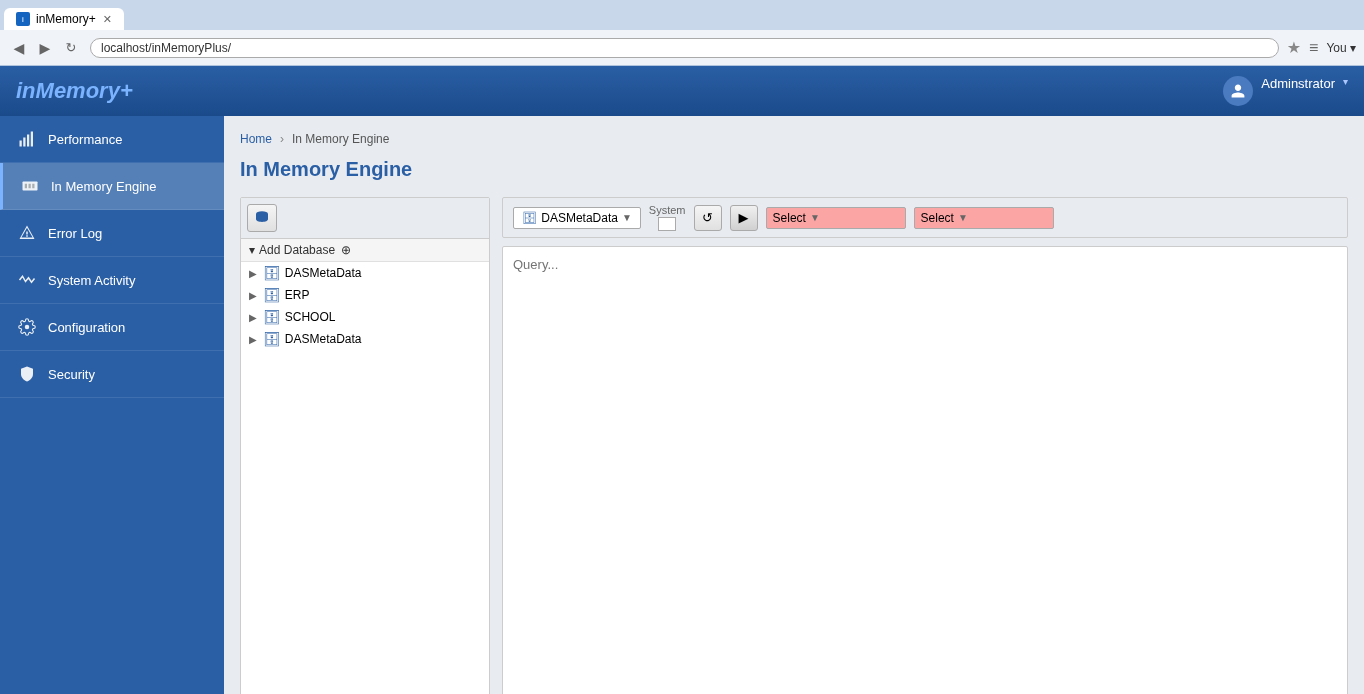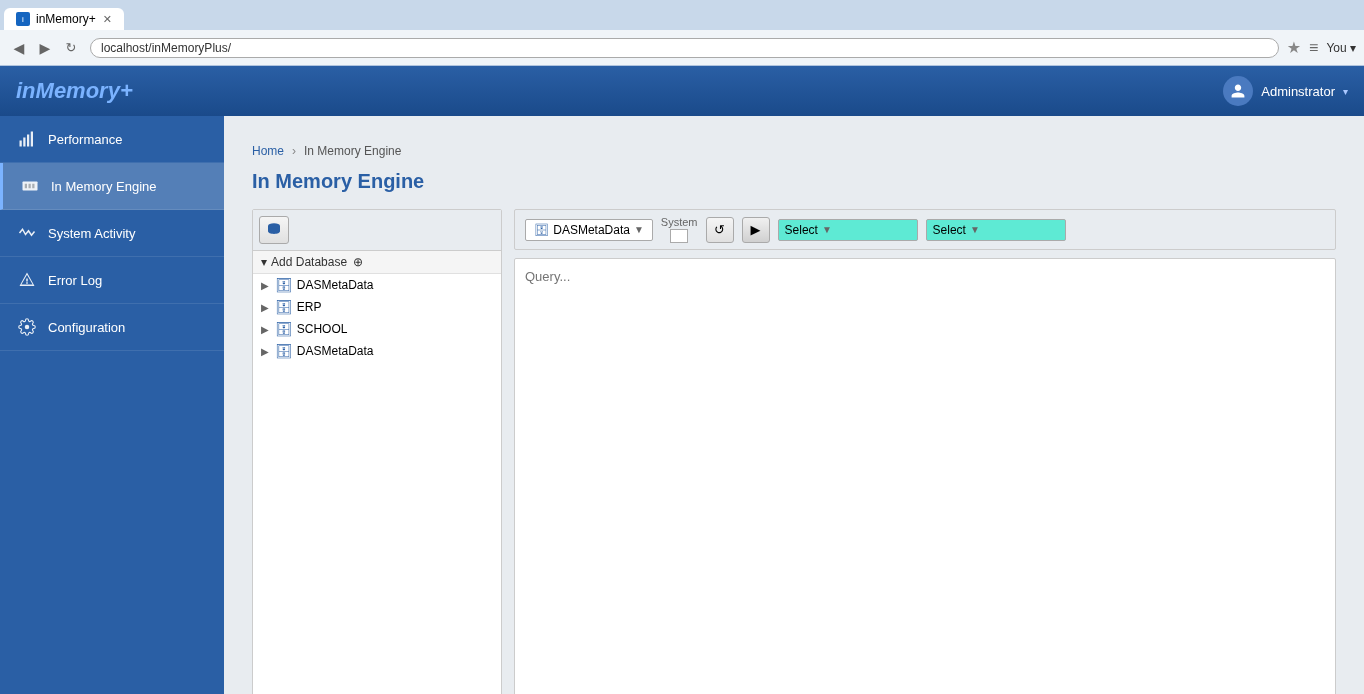--- a/index.html
+++ b/index.html
@@ -18,36 +18,36 @@
     .url-box { flex: 1; background: white; border: 1px solid #aaa; border-radius: 10px; padding: 2px 10px; font-size: 12px; color: #333; display: flex; align-items: center; }
     .bookmark-btn { color: #888; font-size: 16px; }
     .menu-btn { color: #666; font-size: 16px; }
     .user-area { margin-left: auto; font-size: 12px; color: #333; display: flex; align-items: center; gap: 4px; }
 
     
     .app { display: flex; flex-direction: column; height: calc(694px - 66px); }
     .app-header { background: linear-gradient(to bottom, #2a5fa5, #1a4a8a); height: 50px; display: flex; align-items: center; padding: 0 16px; }
     .app-logo { color: white; font-size: 22px; font-style: italic; font-weight: bold; }
     .app-logo span { color: #7bb3ff; }
-    .header-user { margin-left: auto; display: flex; align-items: center; gap: 8px; color: white; font-size: 13px; }
+    .header-user { margin-left: auto; display: flex; align-items: flex-start; gap: 8px; color: white; font-size: 13px; }
     .avatar-icon { width: 30px; height: 30px; background: #4a7ac0; border-radius: 50%; display: flex; align-items: center; justify-content: center; color: white; font-size: 14px; }
     .dropdown-arrow { font-size: 10px; color: #aac8ff; }
 
     
     .main-layout { display: flex; flex: 1; overflow: hidden; }
 
     
     .sidebar { width: 224px; background: #2a5fa5; flex-shrink: 0; display: flex; flex-direction: column; }
     .sidebar-item { display: flex; align-items: center; gap: 10px; padding: 12px 16px; color: white; cursor: pointer; font-size: 13px; border-bottom: 1px solid rgba(255,255,255,0.1); }
     .sidebar-item.active { background: rgba(255,255,255,0.2); border-left: 3px solid #7bb3ff; }
     .sidebar-icon { width: 22px; height: 22px; display: flex; align-items: center; justify-content: center; flex-shrink: 0; }
     .sidebar-icon svg { width: 18px; height: 18px; fill: white; opacity: 0.9; }
 
     
-    .content { flex: 1; padding: 28px; overflow-y: auto; background: #e8ecf0; }
+    .content { flex: 1; padding: 16px; overflow-y: auto; background: #e8ecf0; }
     .breadcrumb { display: flex; align-items: center; gap: 8px; font-size: 12px; color: #555; margin-bottom: 12px; }
     .breadcrumb a { color: #2a5fa5; text-decoration: none; }
     .breadcrumb-sep { color: #888; }
     .page-title { font-size: 20px; color: #2a5fa5; font-weight: bold; margin-bottom: 16px; }
 
     .content-area { display: flex; gap: 12px; }
 
     
     .tree-panel { width: 250px; background: white; border: 1px solid #ccc; border-radius: 2px; flex-shrink: 0; min-height: 500px; }
     .tree-toolbar { background: #e8ecf0; border-bottom: 1px solid #ccc; padding: 6px; display: flex; align-items: center; gap: 4px; }
@@ -57,21 +57,21 @@
     .expand-icon { font-size: 10px; color: #666; width: 10px; }
 
     
     .query-panel { flex: 1; display: flex; flex-direction: column; gap: 8px; }
     .query-toolbar { background: #e8ecf0; border: 1px solid #ccc; border-radius: 2px; padding: 6px 10px; display: flex; align-items: center; gap: 8px; }
     .db-selector { display: flex; align-items: center; gap: 4px; background: white; border: 1px solid #aaa; border-radius: 2px; padding: 3px 8px; font-size: 12px; cursor: pointer; }
     .db-selector-icon { color: #2a5fa5; font-size: 12px; }
     .paging-box { width: 18px; height: 14px; border: 1px solid #aaa; background: white; margin-top: 1px; }
     .toolbar-btn { width: 28px; height: 26px; background: linear-gradient(to bottom, #f5f5f5, #e0e0e0); border: 1px solid #aaa; border-radius: 3px; cursor: pointer; display: flex; align-items: center; justify-content: center; font-size: 13px; }
     .play-btn { background: linear-gradient(to bottom, #f0f0f0, #d0d0d0); }
-    .select-dropdown { background: #5eead4; border: 1px solid #aaa; border-radius: 2px; padding: 3px 6px; font-size: 12px; cursor: pointer; display: flex; align-items: center; gap: 4px; min-width: 140px; }
+    .select-dropdown { background: #fca5a5; border: 1px solid #aaa; border-radius: 2px; padding: 3px 6px; font-size: 12px; cursor: pointer; display: flex; align-items: center; gap: 4px; min-width: 140px; }
     .select-arrow { color: #666; font-size: 10px; }
     .query-textarea { flex: 1; background: white; border: 1px solid #ccc; border-radius: 2px; padding: 10px; font-size: 13px; color: #aaa; resize: none; font-family: Arial, sans-serif; min-height: 400px; outline: none; }
   </style>
 </head>
 <body>
 
 <div class="browser-chrome">
   <div class="tab-bar">
     <div class="browser-tab">
       <div class="tab-favicon">i</div>
@@ -133,41 +133,49 @@
               <rect x="5" y="9" width="3" height="6" fill="rgba(0,0,0,0.3)"></rect>
               <rect x="10" y="9" width="3" height="6" fill="rgba(0,0,0,0.3)"></rect>
               <rect x="15" y="9" width="3" height="6" fill="rgba(0,0,0,0.3)"></rect>
             </svg>
         </div>
         <span>In Memory Engine</span>
       </div>
       <div class="sidebar-item">
         <div class="sidebar-icon">
           <svg viewBox="0 0 24 24">
+              <path d="M12 2L2 20h20L12 2zm0 3l7.5 13H4.5L12 5zm-1 5v4h2v-4h-2zm0 5v2h2v-2h-2z"></path>
+            </svg>
+        </div>
+        <span>Error Log</span>
+      </div>
+      <div class="sidebar-item">
+        <div class="sidebar-icon">
+          <svg viewBox="0 0 24 24">
               <polyline points="2,12 6,7 10,14 14,9 18,15 22,10" stroke="white" stroke-width="2" fill="none"></polyline>
             </svg>
         </div>
         <span>System Activity</span>
-      </div>
-      <div class="sidebar-item">
-        <div class="sidebar-icon">
-          <svg viewBox="0 0 24 24">
-              <path d="M12 2L2 20h20L12 2zm0 3l7.5 13H4.5L12 5zm-1 5v4h2v-4h-2zm0 5v2h2v-2h-2z"></path>
-            </svg>
-        </div>
-        <span>Error Log</span>
       </div>
       <div class="sidebar-item">
         <div class="sidebar-icon">
           <svg viewBox="0 0 24 24">
               <circle cx="12" cy="12" r="3"></circle>
               <path d="M19.4 15a1.65 1.65 0 0 0 .33 1.82l.06.06a2 2 0 0 1-2.83 2.83l-.06-.06a1.65 1.65 0 0 0-1.82-.33 1.65 1.65 0 0 0-1 1.51V21a2 2 0 0 1-4 0v-.09A1.65 1.65 0 0 0 9 19.4a1.65 1.65 0 0 0-1.82.33l-.06.06a2 2 0 0 1-2.83-2.83l.06-.06A1.65 1.65 0 0 0 4.68 15a1.65 1.65 0 0 0-1.51-1H3a2 2 0 0 1 0-4h.09A1.65 1.65 0 0 0 4.6 9a1.65 1.65 0 0 0-.33-1.82l-.06-.06a2 2 0 0 1 2.83-2.83l.06.06A1.65 1.65 0 0 0 9 4.68a1.65 1.65 0 0 0 1-1.51V3a2 2 0 0 1 4 0v.09a1.65 1.65 0 0 0 1 1.51 1.65 1.65 0 0 0 1.82-.33l.06-.06a2 2 0 0 1 2.83 2.83l-.06.06A1.65 1.65 0 0 0 19.4 9a1.65 1.65 0 0 0 1.51 1H21a2 2 0 0 1 0 4h-.09a1.65 1.65 0 0 0-1.51 1z" stroke="white" stroke-width="1.5" fill="none"></path>
             </svg>
         </div>
         <span>Configuration</span>
+      </div>
+      <div class="sidebar-item">
+        <div class="sidebar-icon">
+          <svg viewBox="0 0 24 24">
+              <path d="M12 2L4 5v7c0 4.42 3.42 8.57 8 9.93C16.58 20.57 20 16.42 20 12V5l-8-3z" fill="white"></path>
+            </svg>
+        </div>
+        <span>Security</span>
       </div>
     </div>
 
     <div class="content">
       <div class="breadcrumb">
         <a href="#">Home</a>
         <span class="breadcrumb-sep">›</span>
         <span>In Memory Engine</span>
       </div>
       <div class="page-title">In Memory Engine</div>

